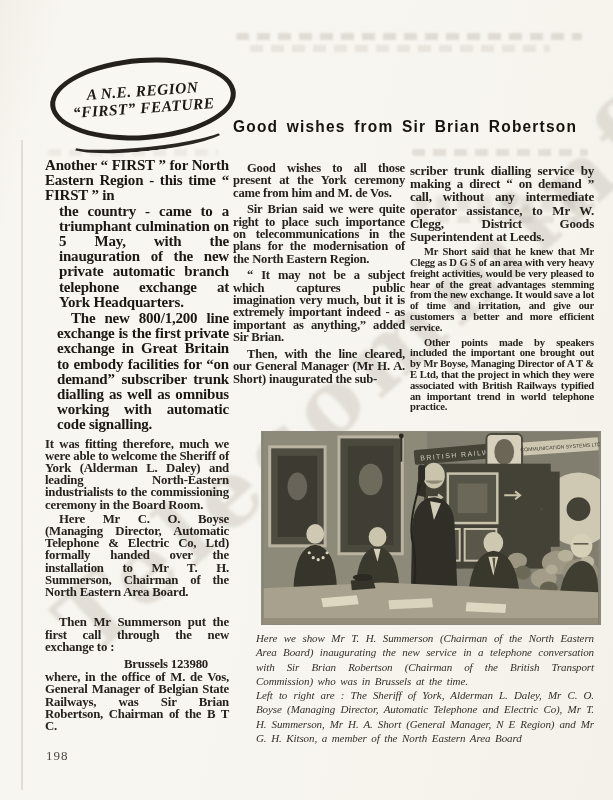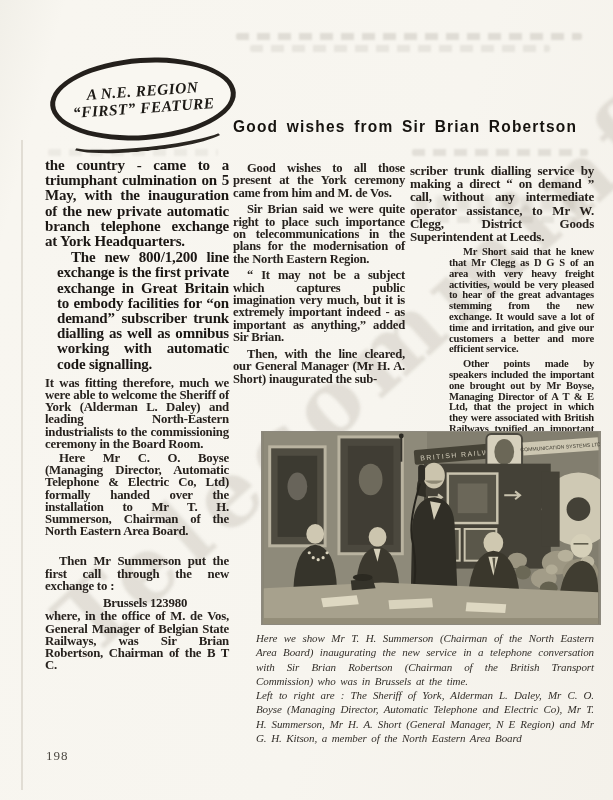--- a/index.html
+++ b/index.html
@@ -57,30 +57,30 @@
     font-family:"Liberation Sans", sans-serif;font-weight:bold;
     font-size:15.5px;color:#16130f;letter-spacing:1.2px;word-spacing:3px;
     transform:scaleY(1.12);transform-origin:left top;white-space:nowrap;
   }
   
   .col{position:absolute;text-align:justify;color:#27221e;}
   .col1{left:45px;top:158px;width:184px;}
   .col2{left:233px;top:162px;width:172px;}
   .col3{left:410px;top:164px;width:184px;}
   .lead{font-size:15px;line-height:15.2px;font-weight:bold;color:#1b1714;letter-spacing:-.2px;}
-  .lead-cont{margin-left:0;}
+  .lead-cont{margin-left:14px;}
   .lead-p2{margin-left:12px;text-indent:14px;margin-top:1px;}
   .small{font-size:12.8px;line-height:12.2px;font-weight:bold;letter-spacing:-.2px;}
   .col1 .small{margin-top:5px;}
   .col2 p, .col3 p{margin:0 0 4px 0;font-weight:bold;letter-spacing:-.2px;}
   .col2 p{font-size:12.6px;line-height:12.4px;}
   .col3 .p-big{font-size:13px;line-height:13.2px;}
-  .col3 .p-small{font-size:10.6px;line-height:10.8px;margin-left:39px;}
+  .col3 .p-small{font-size:10.6px;line-height:10.8px;}
   .ind{text-indent:14px;}
-  .brussels{margin:1px 0 1px 58px;text-align:left;text-indent:0;}
+  .brussels{margin:1px 0 1px 58px;text-align:center;text-indent:0;}
   
   .photo{
     position:absolute;left:262px;top:432px;width:338px;height:192px;
     outline:1px solid #8d897e;background:#8b8779;
   }
   .photo svg{display:block;width:100%;height:100%;}
   
   .caption{
     position:absolute;left:256px;top:631px;width:338px;
     font-style:italic;font-size:11px;line-height:14.3px;color:#332f2a;
@@ -111,20 +111,21 @@
 
   <div class="badge">
     <span class="badge-line">A N.E. REGION</span>
     <span class="badge-line">“FIRST” FEATURE</span>
   </div>
   <div class="badge-swash"></div>
 
   <h2 class="subtitle">Good wishes from Sir Brian Robertson</h2>
 
   <div class="col col1">
+    <div class="lead">Another “ FIRST ” for North Eastern Region - this time “ FIRST ” in</div>
     <div class="lead lead-cont">the country - came to a triumphant culmination on 5 May, with the inauguration of the new private automatic branch telephone exchange at York Headquarters.</div>
     <div class="lead lead-p2">The new 800/1,200 line exchange is the first private exchange in Great Britain to embody facilities for “on demand” subscriber trunk dialling as well as omnibus working with automatic code signalling.</div>
     <div class="small">It was fitting therefore, much we were able to welcome the Sheriff of York (Alderman L. Daley) and leading North-Eastern industrialists to the commissioning ceremony in the Board Room.</div>
     <div class="small ind" style="margin-top:2px">Here Mr C. O. Boyse (Managing Director, Automatic Telephone &amp; Electric Co, Ltd) formally handed over the installation to Mr T. H. Summerson, Chairman of the North Eastern Area Board.</div>
     <div class="small ind" style="margin-top:18px">Then Mr Summerson put the first call through the new exchange to :</div>
     <div class="small brussels">Brussels 123980</div>
     <div class="small" style="margin-top:0">where, in the office of M. de Vos, General Manager of Belgian State Railways, was Sir Brian Robertson, Chairman of the B T C.</div>
   </div>
 
   <div class="col col2">

